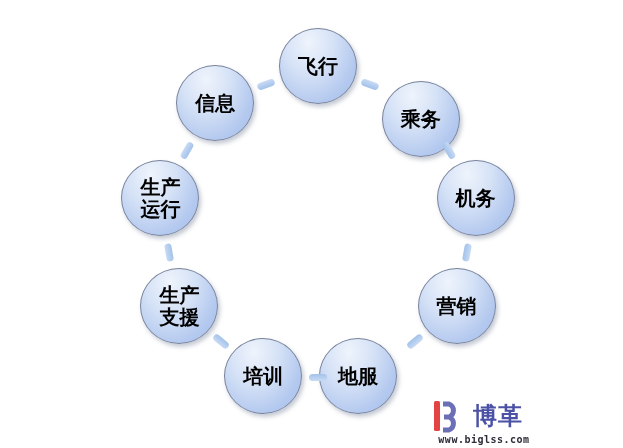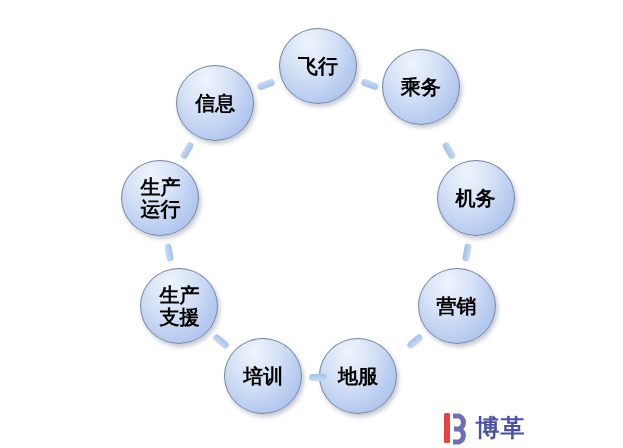--- a/index.html
+++ b/index.html
@@ -58,22 +58,22 @@
   .logo {
     position: absolute;
     right: 3px;
     bottom: 3px;
     width: 102px;
     text-align: center;
   }
   .logo-row {
     display: flex;
     align-items: center;
-    justify-content: center;
-    gap: 9px;
+    justify-content: flex-start;
+    gap: 16px;
     height: 34px;
   }
   .logo-brand {
     font-size: 24px;
     font-weight: 900;
     letter-spacing: 1px;
   }
   .logo-url {
     margin-top: 1px;
     font-family: "DejaVu Sans Mono", monospace;
@@ -83,21 +83,21 @@
   }
 </style>
 </head>
 <body>
 
 <div class="stage">
 
   <div id="nodes-layer">
       <div class="node" style="left: 279px; top: 28px;">飞行</div>
       <div class="dash" style="left: 360.645px; top: 80.6064px; transform: rotate(20deg);"></div>
-      <div class="node" style="left: 381.846px; top: 49px;">乘务</div>
+      <div class="node" style="left: 381.846px; top: 81px;">乘务</div>
       <div class="dash" style="left: 439.77px; top: 147px; transform: rotate(60deg);"></div>
       <div class="node" style="left: 436.569px; top: 160.216px;">机务</div>
       <div class="dash" style="left: 457.706px; top: 248.721px; transform: rotate(100deg);"></div>
       <div class="node" style="left: 417.564px; top: 268px;">营销</div>
       <div class="dash" style="left: 406.061px; top: 338.173px; transform: rotate(140deg);"></div>
       <div class="node" style="left: 319px; top: 338.351px;">地服</div>
       <div class="dash" style="left: 309px; top: 373.5px; transform: rotate(180deg);"></div>
       <div class="node" style="left: 224.277px; top: 338.351px;">培训</div>
       <div class="dash" style="left: 211.939px; top: 338.173px; transform: rotate(220deg);"></div>
       <div class="node" style="left: 140.436px; top: 268px;">生产
@@ -112,15 +112,16 @@
 
 
   <div class="logo">
     <div class="logo-row">
       <svg width="24" height="34" viewBox="0 0 24 34">
         <rect x="1" y="2" width="6" height="30" rx="1.5" fill="#e24444"></rect>
         <path d="M10 5 h6 a7 7 0 0 1 0 13 h-5 h5 a7 7 0 0 1 0 13 h-6" fill="none" stroke="#6a6fb6" stroke-width="5" stroke-linecap="butt"></path>
       </svg>
       <span class="logo-brand" style="color:#4b51a5;">博革</span>
     </div>
+    <div class="logo-url" style="color:#2e2e3a;">www.biglss.com</div>
   </div>
 
 </div>
 
 </body></html>

